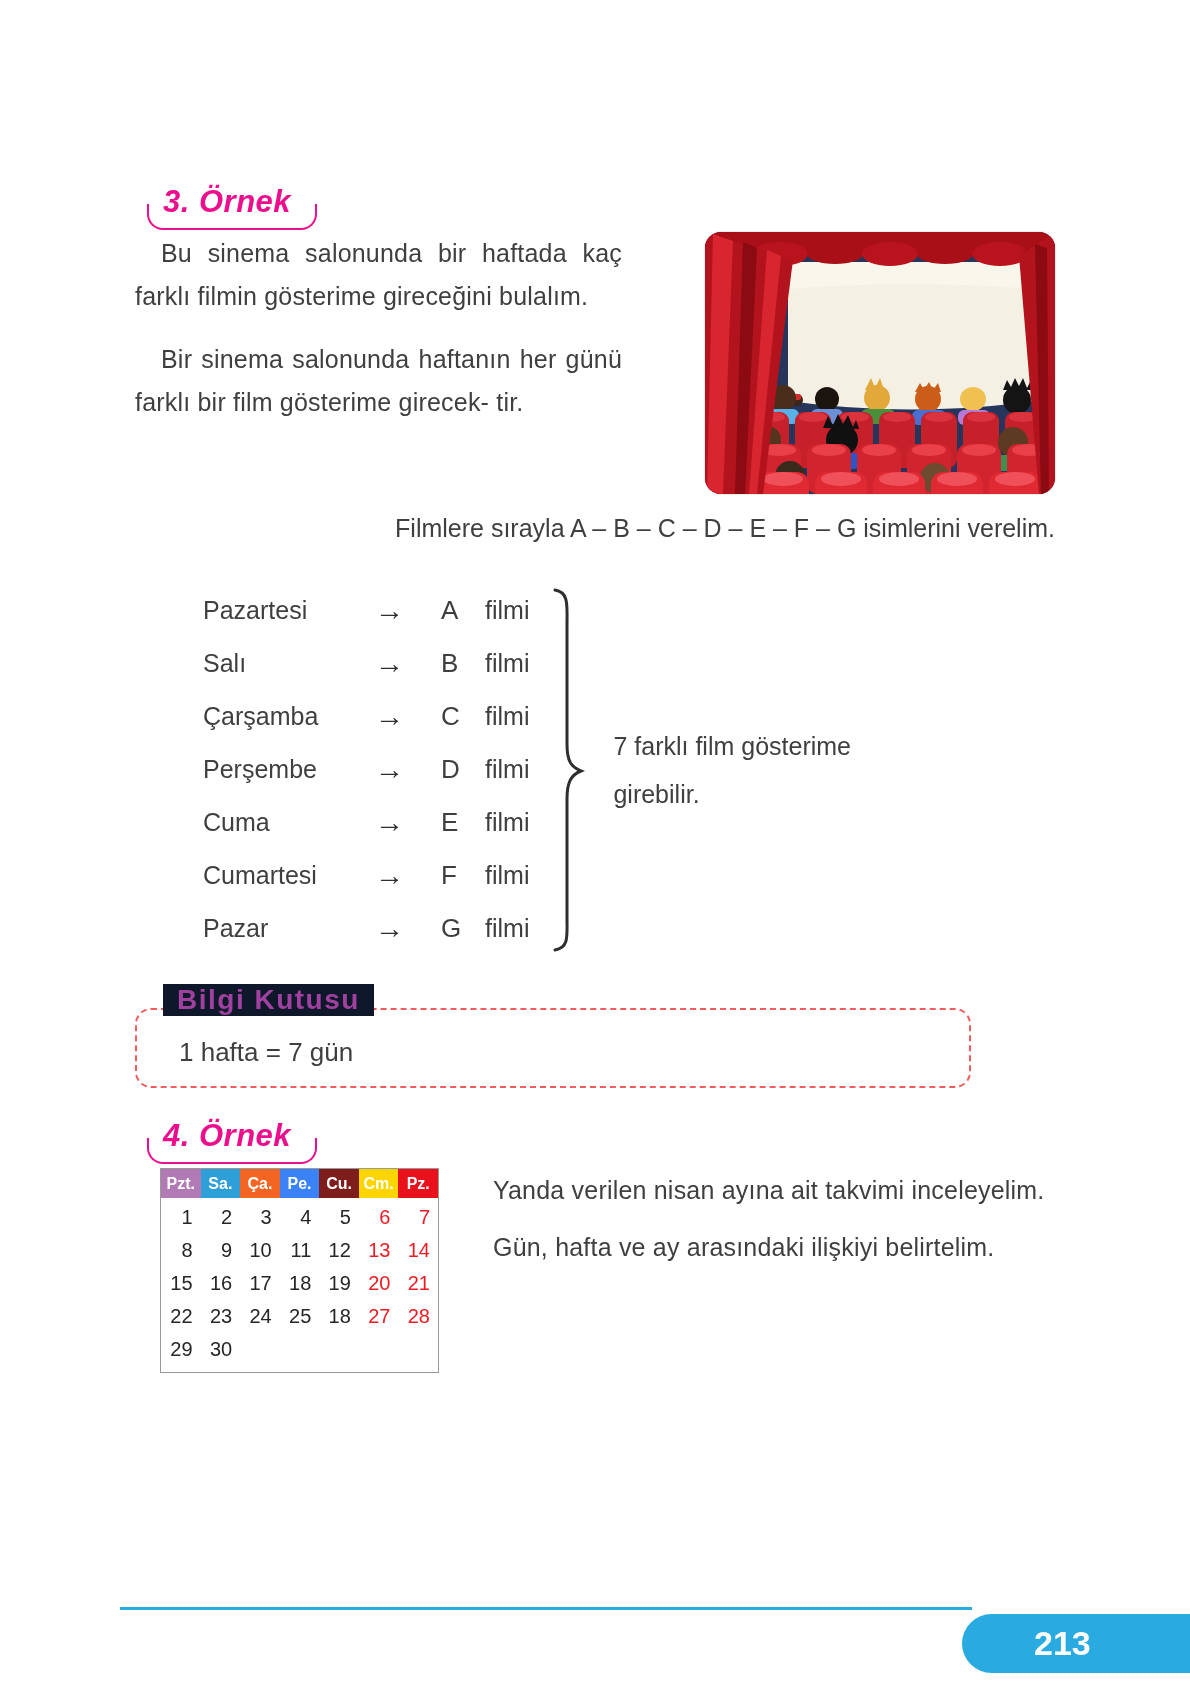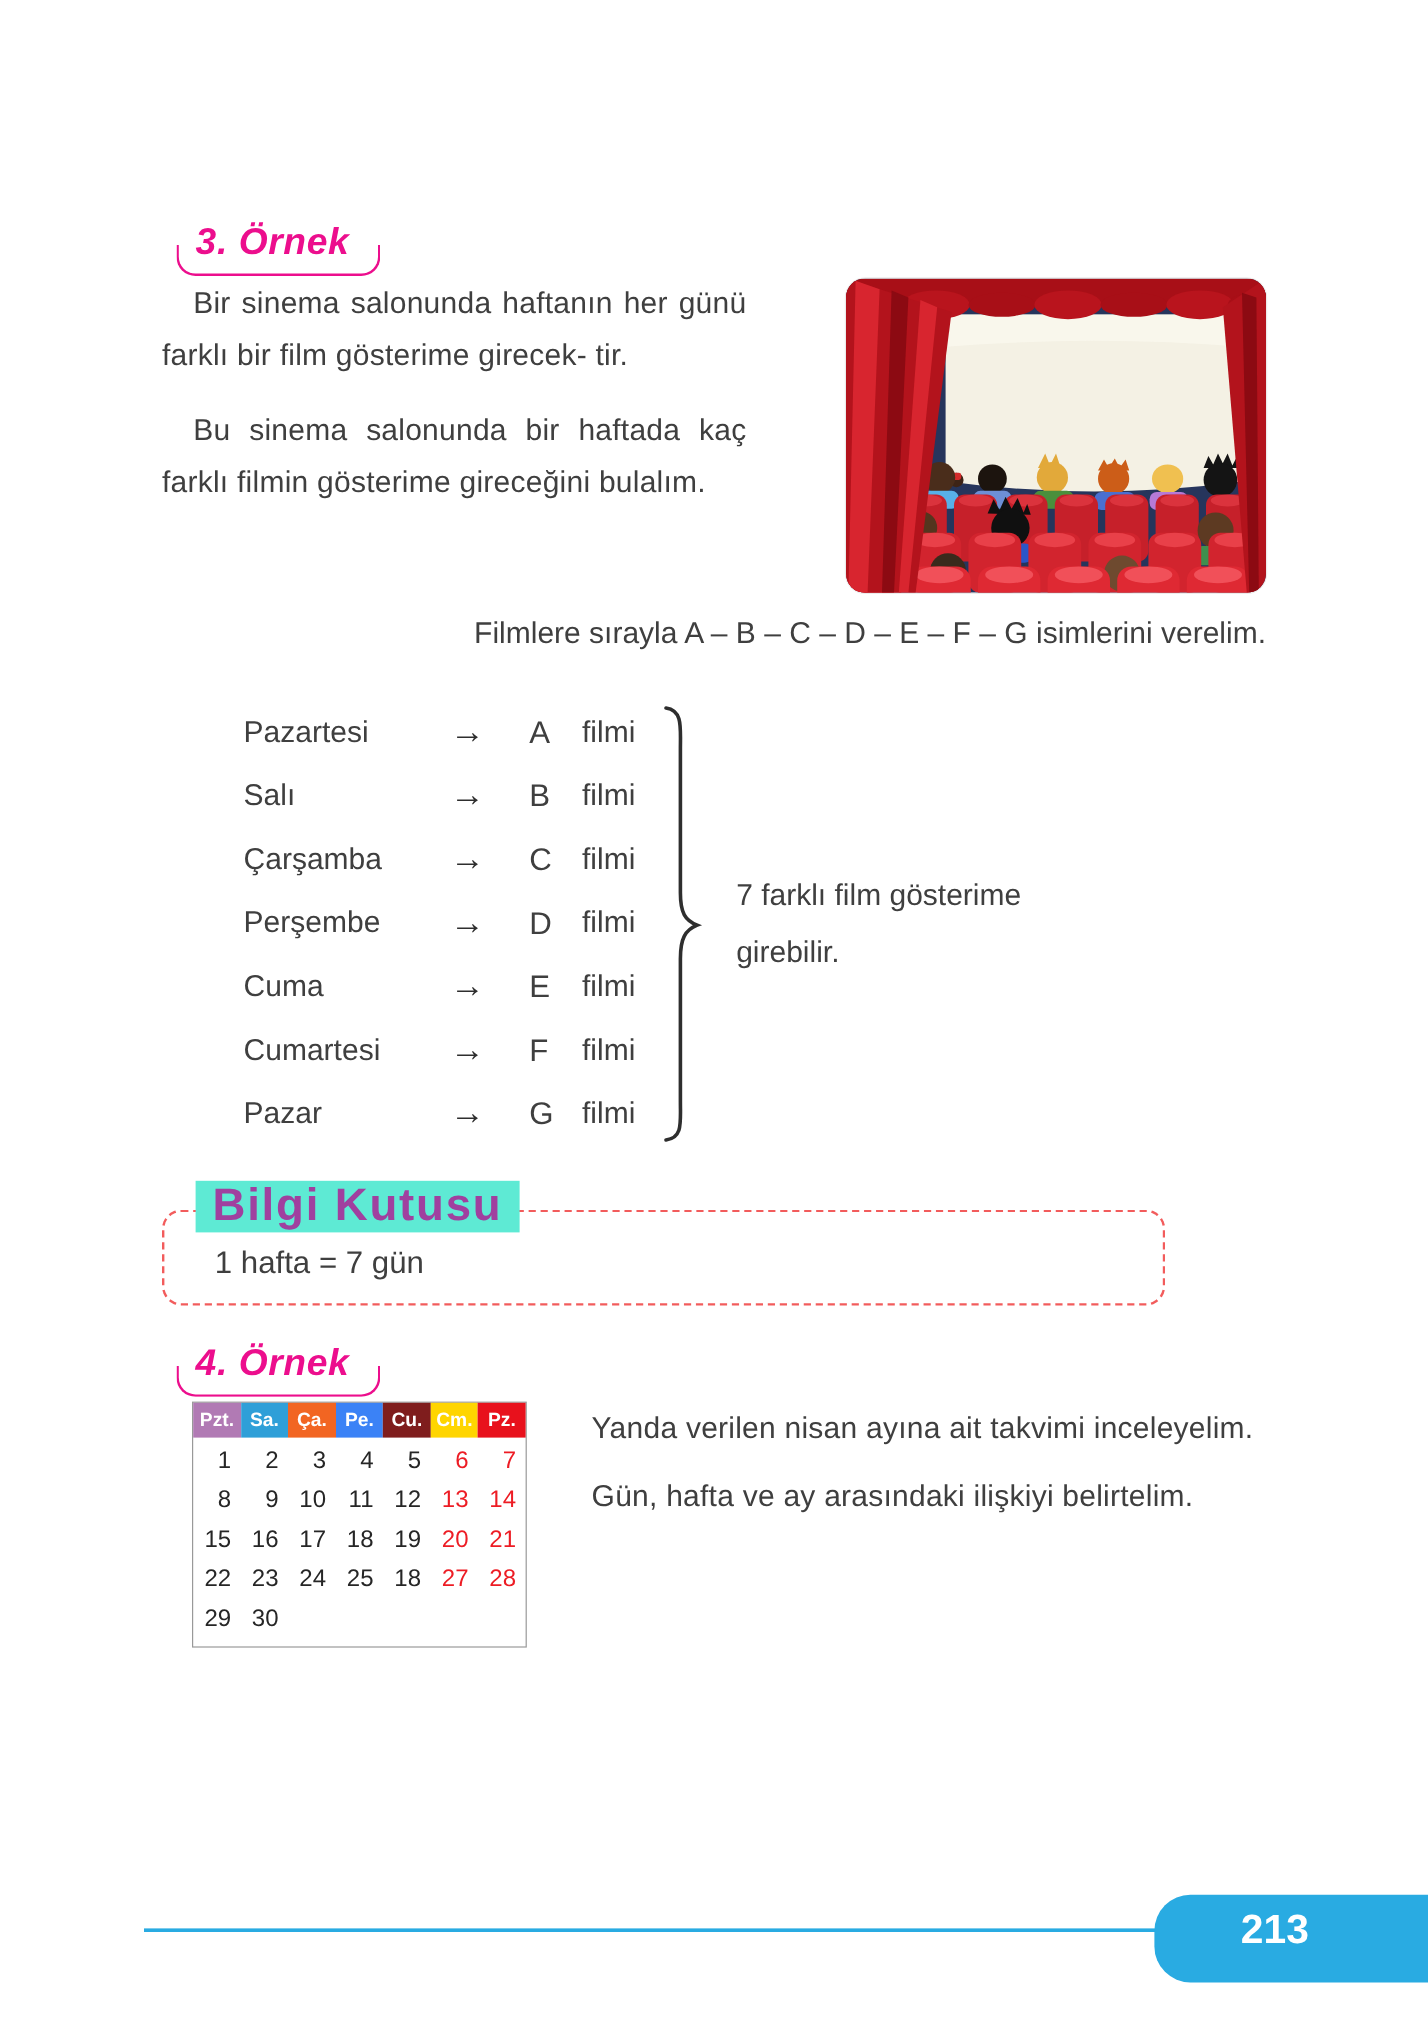--- a/index.html
+++ b/index.html
@@ -61,22 +61,22 @@
   }
 
   
   .bilgi{
     position:relative;margin-top:52px;height:76px;
     border:2px dashed var(--info-border,#f25c5c);
     border-radius:16px;width:832px;
   }
   .bilgi-title{
     position:absolute;top:-26px;left:26px;
-    background:#5eead4;padding:0 14px;
-    font-size:38px;font-weight:bold;
+    background:#0f172a;padding:0 14px;
+    font-size:28px;font-weight:bold;
     color:var(--purple,#a0409f);
     letter-spacing:1.5px;
   }
   .bilgi-content{margin:0;padding:27px 0 0 42px;font-size:26px;color:#3f3f3f;}
 
   .ornek4{margin-top:30px;}
   .ex4-row{display:flex;margin-top:14px;}
 
   
   .calendar{flex:0 0 auto;width:277px;border:1px solid #999;background:#fff;margin-left:25px;}
@@ -96,43 +96,43 @@
   }
   .cal-c.wknd{color:var(--wknd,#ed1c24);}
 
   .ex4-text{margin-left:28px;width:590px;}
   .ex4-text .body-p{line-height:45px;}
   .ex4-text .body-p + .body-p{margin-top:12px;}
 
   
   .footer-line{position:absolute;left:120px;top:1607px;width:852px;height:3px;background:var(--blue,#29abe2);}
   .page-badge{
-    position:absolute;left:962px;right:0;top:1579px;height:73px;
+    position:absolute;left:962px;right:0;top:1614px;height:59px;
     background:var(--blue,#29abe2);
     border-radius:30px 0 0 30px;
     color:#fff;font-weight:bold;font-size:34px;line-height:59px;
     padding-left:72px;box-sizing:border-box;
   }
 </style>
 </head>
 <body>
 
 <div class="page">
   <div class="content">
 
     <section>
       <div class="ornek">
         <span class="ornek-label">3. Örnek</span>
         <div class="ornek-underline"></div>
       </div>
 
       <div class="ex3-row">
         <div class="ex3-text">
+          <p class="body-p">Bu sinema salonunda bir haftada kaç farklı filmin gösterime gireceğini bulalım.</p>
           <p class="body-p">Bir sinema salonunda haftanın her günü farklı bir film gösterime girecek- tir.</p>
-          <p class="body-p">Bu sinema salonunda bir haftada kaç farklı filmin gösterime gireceğini bulalım.</p>
         </div>
 
         <div class="cinema">
           <svg viewBox="0 0 350 262" width="350" height="262">
 
             <rect width="350" height="262" fill="#26355c"></rect>
 
             <path d="M92,30 h230 q9,0 9,9 v130 q-124,17 -248,0 v-130 q0,-9 9,-9 z" fill="#f4f1e4"></path>
             <path d="M92,30 h230 q9,0 9,9 v18 q-124,-10 -248,0 v-18 q0,-9 9,-9 z" fill="#fbf9f0" opacity="0.7"></path>
 

